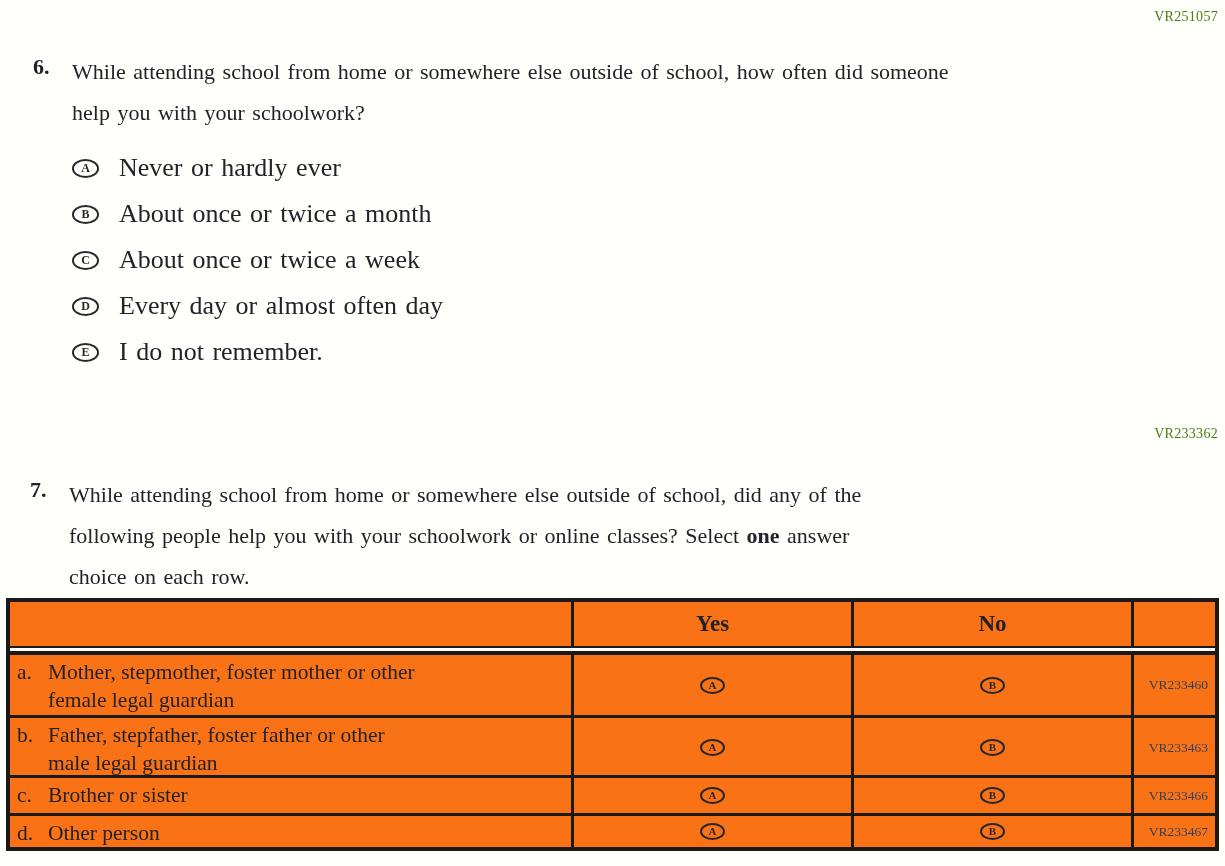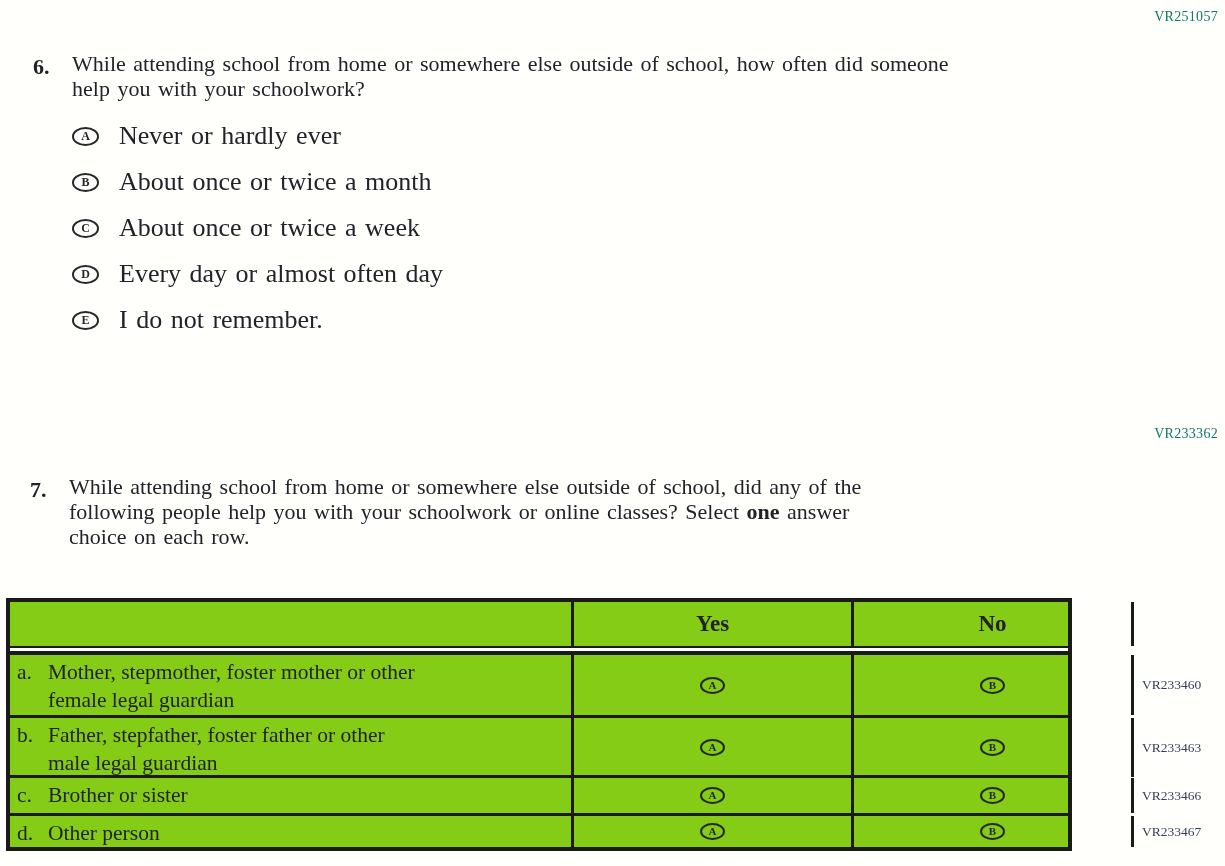--- a/index.html
+++ b/index.html
@@ -11,41 +11,41 @@
     background: #fffffb;
     font-family: "Liberation Serif", "DejaVu Serif", serif;
     color: #23222a;
     overflow: hidden;
   }
   .vr-code {
     position: absolute;
     right: 7px;
     font-size: 14px;
     letter-spacing: 0.3px;
-    color: #0f766e;
+    color: #4d7c0f;
   }
   .vr-code.top { top: 9px; }
   .vr-code.mid { top: 426px; }
 
   .question {
     position: absolute;
     display: flex;
   }
   .q6 { top: 51px; left: 33px; }
   .q7 { top: 474px; left: 30px; }
   .q-num {
     font-weight: bold;
     font-size: 22px;
     width: 39px;
     flex: 0 0 39px;
     line-height: 31px;
   }
   .q-text {
     font-size: 22px;
-    line-height: 25px;
+    line-height: 41px;
     white-space: pre-line;
     word-spacing: 2px;
     max-width: 1040px;
   }
   .q-text b { font-weight: bold; }
 
   .options {
     list-style: none;
     margin-top: 21px;
   }
@@ -78,23 +78,23 @@
   .option-label {
     margin-left: 20px;
     font-size: 26px;
     word-spacing: 2px;
   }
 
   .grid-table {
     position: absolute;
     top: 598px;
     left: 6px;
-    width: 1066px;
+    width: 1213px;
     border: 4px solid #1b1a18;
-    background: #84cc16;
+    background: #f97316;
   }
   .trow {
     display: grid;
     grid-template-columns: 564px 280px 280px 1fr;
   }
   .trow .cell { border-right: 3px solid #1b1a18; }
   .trow .cell:last-child { border-right: none; margin-left: 8px; }
   .thead-row { height: 46px; border-bottom: 2px solid #1b1a18; }
   .head-cell {
     display: flex;

